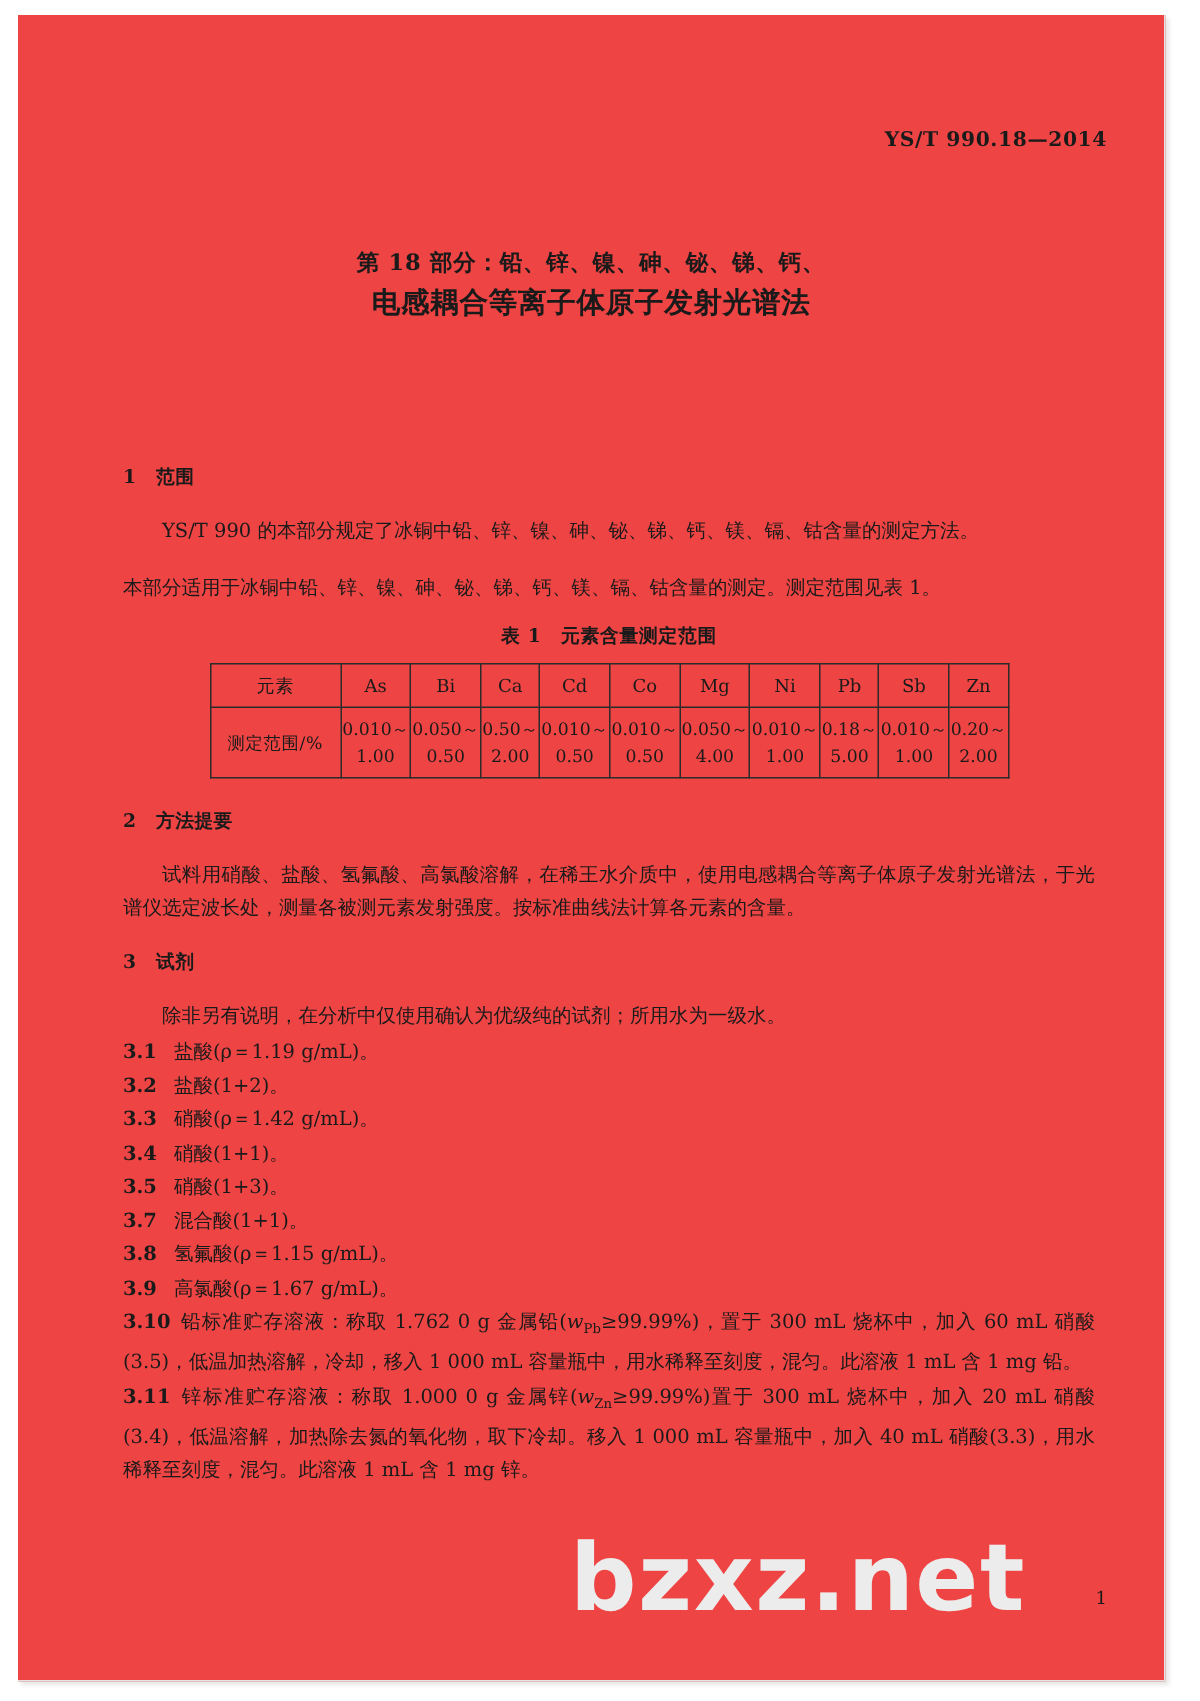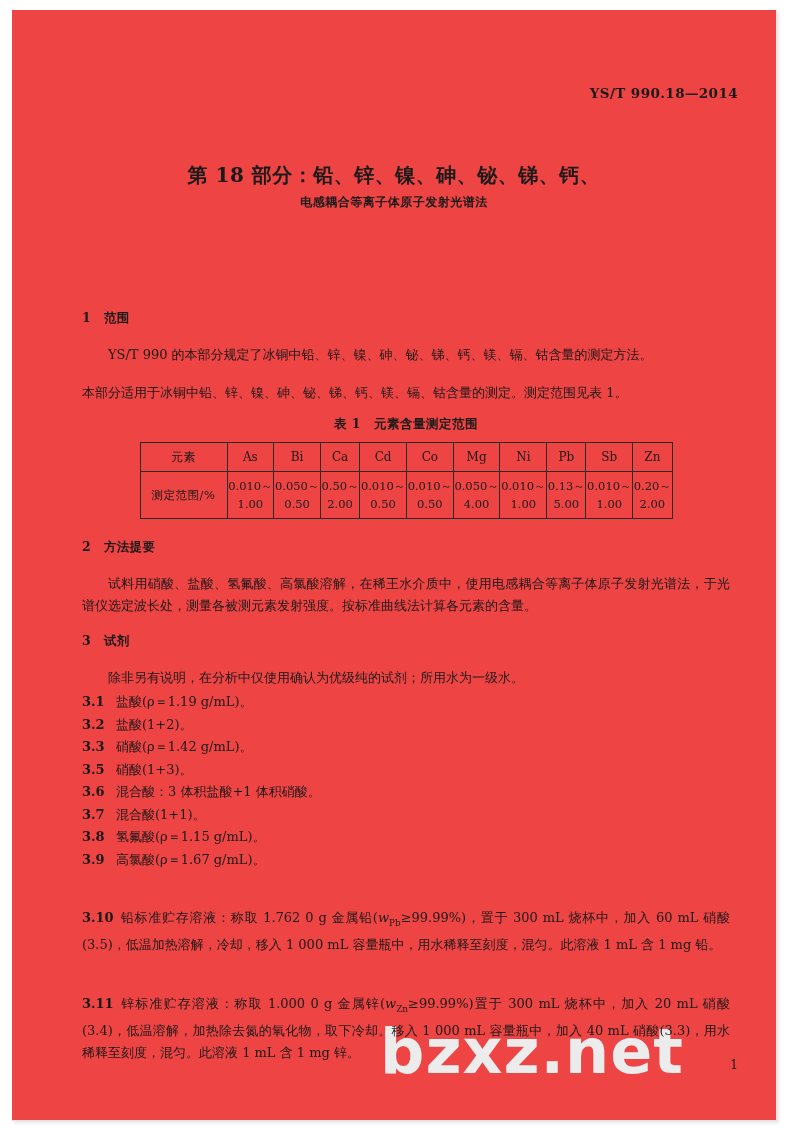--- a/index.html
+++ b/index.html
@@ -70,22 +70,22 @@
     width: 764px;
     text-align: center;
   }
   .title-line {
     font-weight: bold;
     font-size: 17.5px;
     line-height: 27px;
     letter-spacing: 0.5px;
     white-space: nowrap;
   }
-  .title-line.t2, .title-line.t3 { font-size: 20px; }
-  .title-line.t4 { font-size: 12px; }
+  .title-line.t2, .title-line.t3 { font-size: 15px; }
+  .title-line.t4 { font-size: 19px; }
 
   
   .body-area {
     position: absolute;
     top: 300px;
     left: 70px;
     width: 648px;
   }
 
   .clause-head {
@@ -156,21 +156,21 @@
   }
   .reagent .rnum {
     display: inline-block;
     width: 34px;
     font-weight: bold;
   }
   .reagent.block {
     text-indent: 0;
     padding-left: 0;
   }
-  .reagent.block .rnum { width: 38px; margin-top: 36px; }
+  .reagent.block .rnum { width: 38px; }
 
   var { font-style: italic; font-family: "DejaVu Serif", "Liberation Serif", serif; }
   sub { font-size: 0.68em; }
 
   
   .page-number {
     position: absolute;
     right: 38px;
     top: 1048px;
     font-size: 12px;
@@ -243,21 +243,21 @@
             </td>
             <td>
               <span class="rng-hi">0.050～</span>
               <span class="rng-lo">4.00</span>
             </td>
             <td>
               <span class="rng-hi">0.010～</span>
               <span class="rng-lo">1.00</span>
             </td>
             <td>
-              <span class="rng-hi">0.13～</span>
+              <span class="rng-hi">0.18～</span>
               <span class="rng-lo">5.00</span>
             </td>
             <td>
               <span class="rng-hi">0.010～</span>
               <span class="rng-lo">1.00</span>
             </td>
             <td>
               <span class="rng-hi">0.20～</span>
               <span class="rng-lo">2.00</span>
             </td>
@@ -283,24 +283,24 @@
       <p class="reagent">
         <span class="rnum">3.1</span><span>盐酸(ρ＝1.19 g/mL)。</span>
       </p>
       <p class="reagent">
         <span class="rnum">3.2</span><span>盐酸(1+2)。</span>
       </p>
       <p class="reagent">
         <span class="rnum">3.3</span><span>硝酸(ρ＝1.42 g/mL)。</span>
       </p>
       <p class="reagent">
+        <span class="rnum">3.4</span><span>硝酸(1+1)。</span>
+      </p>
+      <p class="reagent">
         <span class="rnum">3.5</span><span>硝酸(1+3)。</span>
-      </p>
-      <p class="reagent">
-        <span class="rnum">3.6</span><span>混合酸：3 体积盐酸+1 体积硝酸。</span>
       </p>
       <p class="reagent">
         <span class="rnum">3.7</span><span>混合酸(1+1)。</span>
       </p>
       <p class="reagent">
         <span class="rnum">3.8</span><span>氢氟酸(ρ＝1.15 g/mL)。</span>
       </p>
       <p class="reagent">
         <span class="rnum">3.9</span><span>高氯酸(ρ＝1.67 g/mL)。</span>
       </p>

